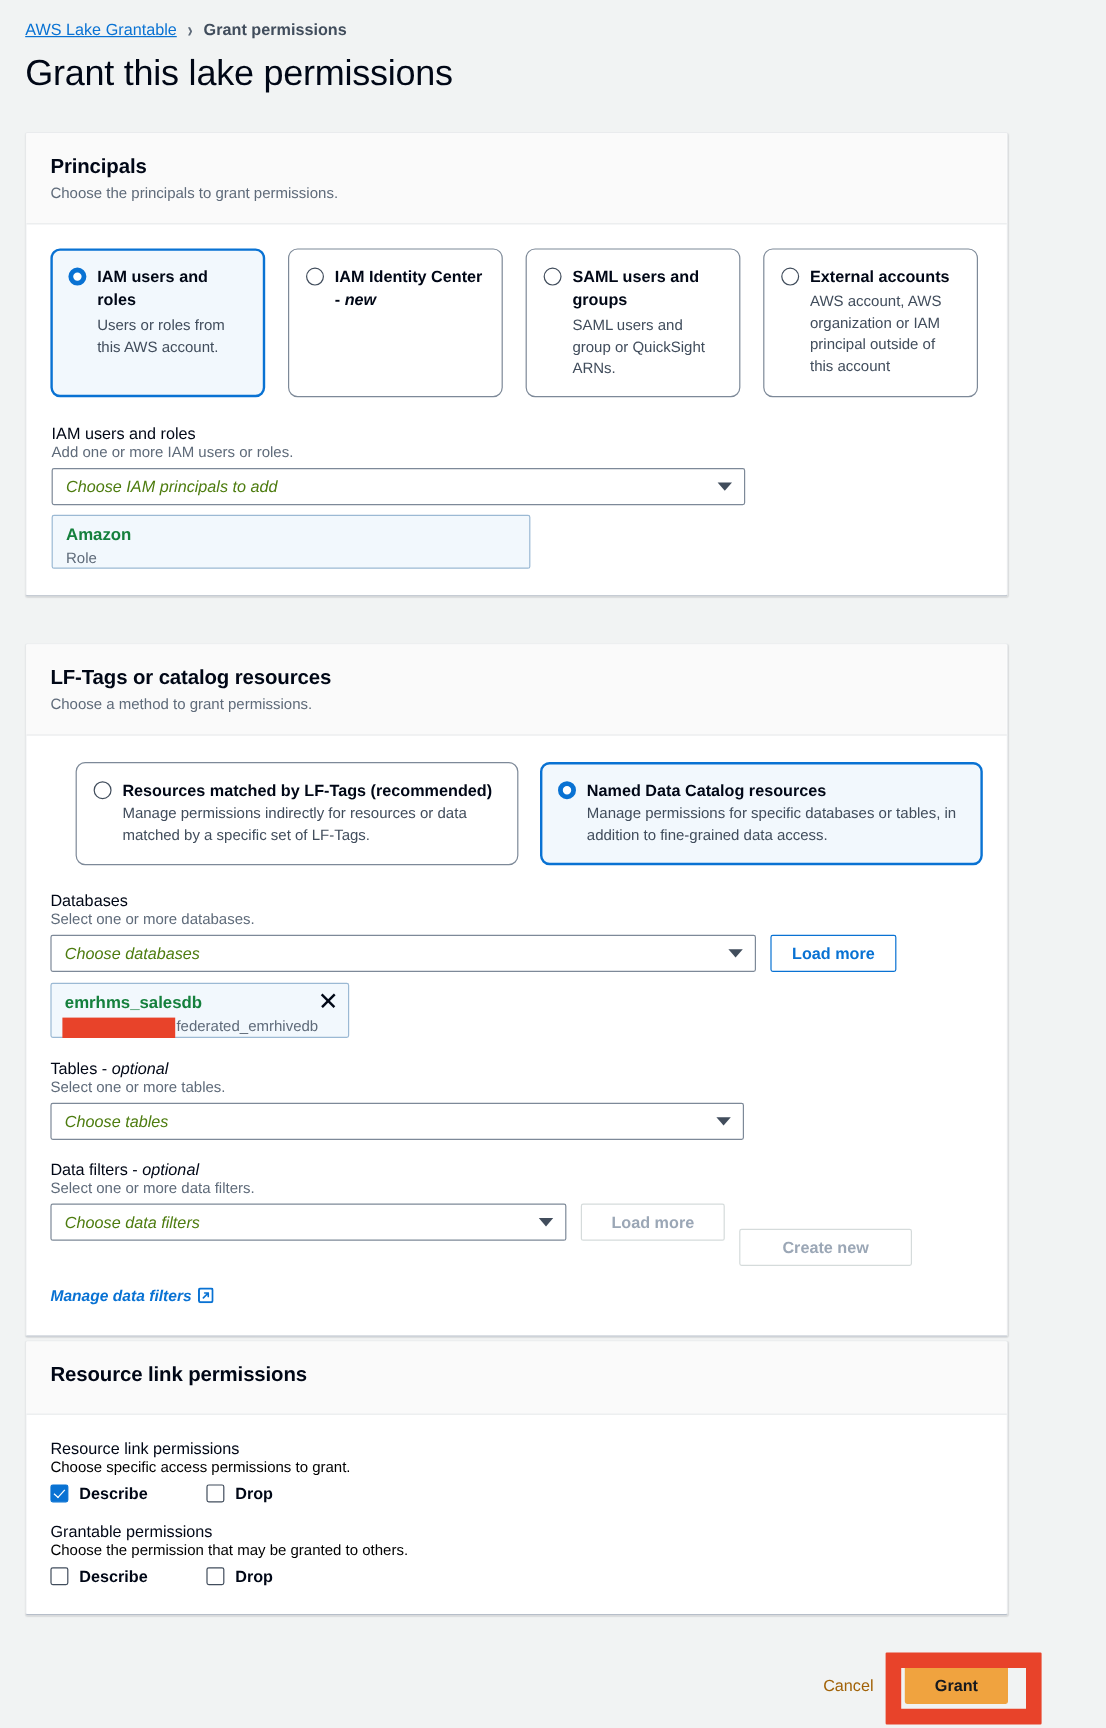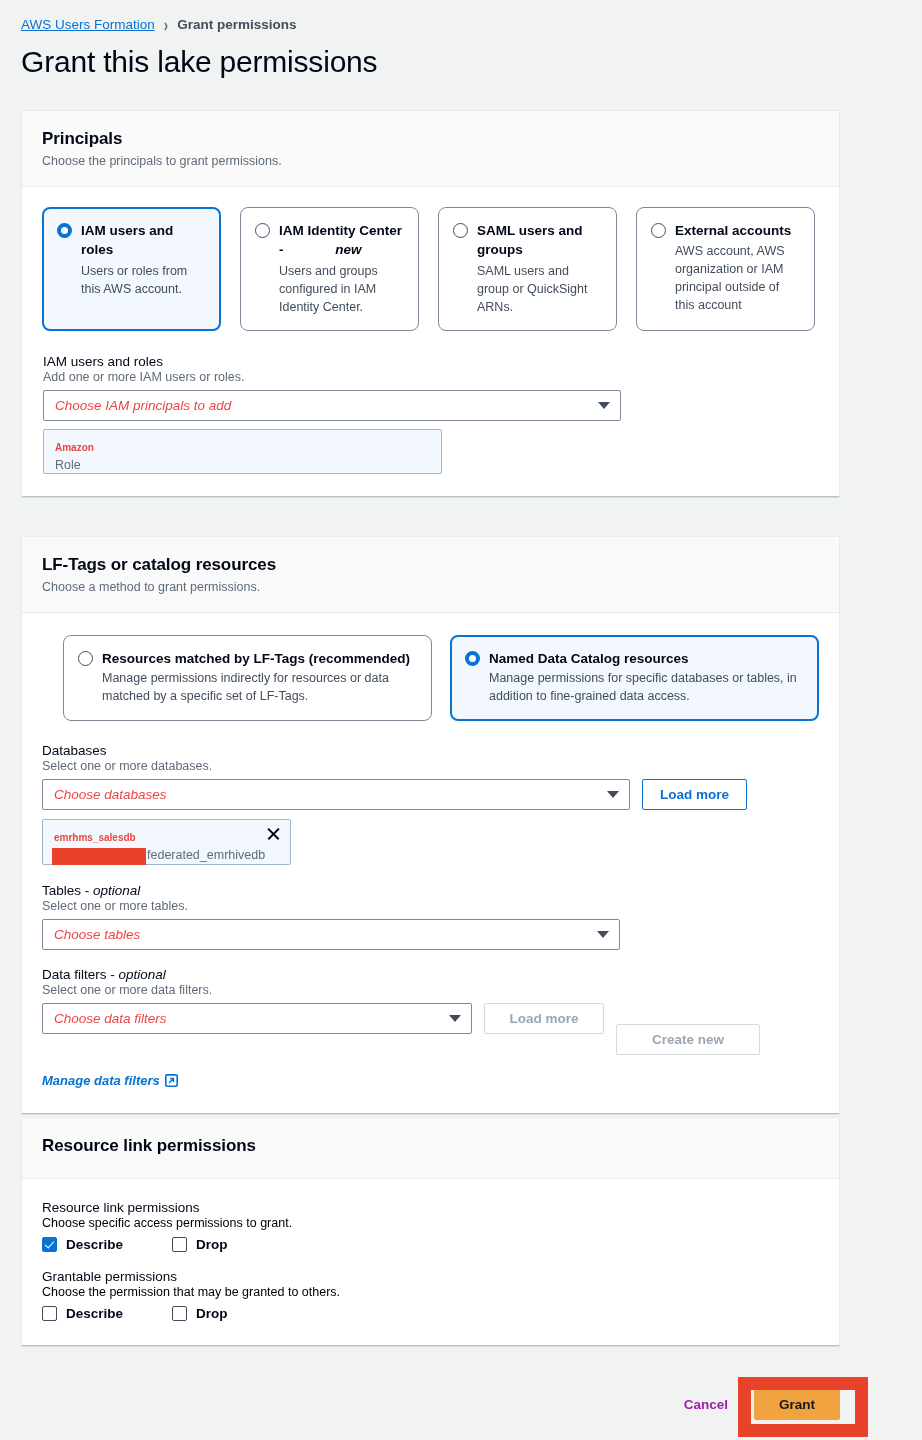--- a/index.html
+++ b/index.html
@@ -108,21 +108,21 @@
   .radio.on {
     border: 4.5px solid #0972d3;
     background: #fff;
   }
   .tile-label {
     font-size: 13.5px;
     font-weight: 700;
     color: #000716;
     line-height: 1.45;
   }
-  .tile-label .new { font-style: italic; font-weight: 700; margin-left: 48px; }
+  .tile-label .new { font-style: italic; font-weight: 700; }
   .tile-desc {
     font-size: 12.5px;
     color: #414d5c;
     line-height: 1.42;
     margin-top: 2px;
   }
 
   
   #principal-tiles .tile { width: 179px; min-height: 119px; }
   #principal-tiles .tile .tile-desc { margin-left: 24px; margin-top: 3px; }
@@ -154,21 +154,21 @@
     border-radius: 2px;
     background: #fff;
     display: flex;
     align-items: center;
     justify-content: space-between;
     padding: 0 10px 0 11px;
     cursor: pointer;
   }
   .select .ph {
     font-size: 13.5px;
-    color: #ef4444;
+    color: #4d7c0f;
     font-style: italic;
   }
   .caret {
     width: 0; height: 0;
     border-left: 6px solid transparent;
     border-right: 6px solid transparent;
     border-top: 7px solid #414d5c;
   }
   .btn {
     height: 31px;
@@ -191,23 +191,23 @@
 
   
   .token {
     border: 1px solid #9bb9d4;
     background: #f2f8fd;
     border-radius: 2px;
     padding: 7px 10px 8px 11px;
     position: relative;
   }
   .token-title {
-    font-size: 10px;
-    font-weight: 700;
-    color: #ef4444;
+    font-size: 14px;
+    font-weight: 700;
+    color: #15803d;
     line-height: 1.25;
     text-align: center;
   }
   .token-sub {
     font-size: 12.5px;
     color: #5f6b7a;
     line-height: 1.3;
     margin-top: 2px;
   }
   .token-x {
@@ -292,23 +292,23 @@
     left: 21px;
     width: 819px;
     display: flex;
     align-items: center;
     justify-content: flex-end;
     gap: 22px;
   }
   .cancel-btn {
     background: none;
     border: none;
-    color: #a21caf;
-    font-size: 13.5px;
-    font-weight: 700;
+    color: #a16207;
+    font-size: 13.5px;
+    font-weight: 400;
     font-family: "Liberation Sans", sans-serif;
     cursor: pointer;
     padding: 6px 4px;
   }
   .grant-btn {
     background: #f0a33f;
     border: 1px solid #f0a33f;
     color: #16191f;
     font-size: 13.5px;
     font-weight: 700;
@@ -322,21 +322,21 @@
     position: absolute;
     border: 13px solid #e8432a;
     border-radius: 1px;
     pointer-events: none;
   }
 </style>
 </head>
 <body>
 
 <div class="breadcrumb">
-  <span class="bc-link">AWS Users Formation</span>
+  <span class="bc-link">AWS Lake Grantable</span>
   <span class="bc-sep">›</span>
   <span class="bc-current">Grant permissions</span>
 </div>
 
 <h1 class="page-title">Grant this lake permissions</h1>
 
 <div class="card" id="card-principals" style="top:110px;">
   <div class="card-header">
     <div class="card-title">Principals</div>
     <div class="card-subtitle">Choose the principals to grant permissions.</div>
@@ -351,21 +351,20 @@
           <span class="tile-label">IAM users and roles</span>
         </div>
         <div class="tile-desc">Users or roles from this AWS account.</div>
       </div>
 
       <div class="tile">
         <div class="tile-head">
           <span class="radio"></span>
           <span class="tile-label"><span>IAM Identity Center - </span><span class="new">new</span></span>
         </div>
-        <div class="tile-desc">Users and groups configured in IAM Identity Center.</div>
       </div>
 
       <div class="tile">
         <div class="tile-head">
           <span class="radio"></span>
           <span class="tile-label">SAML users and groups</span>
         </div>
         <div class="tile-desc">SAML users and group or QuickSight ARNs.</div>
       </div>
 

